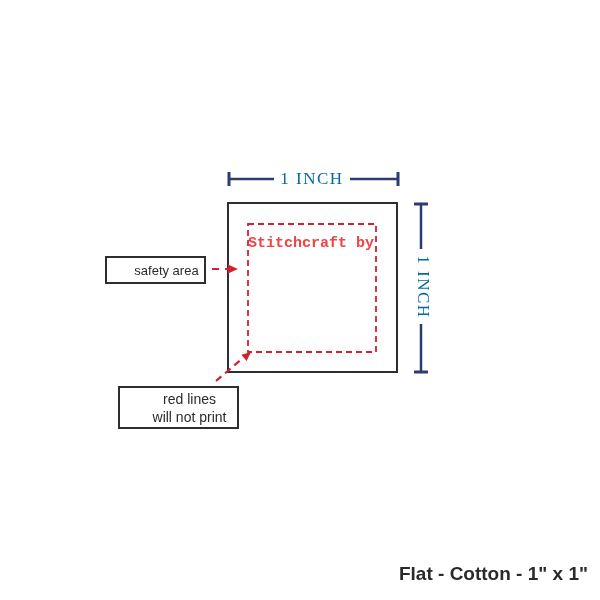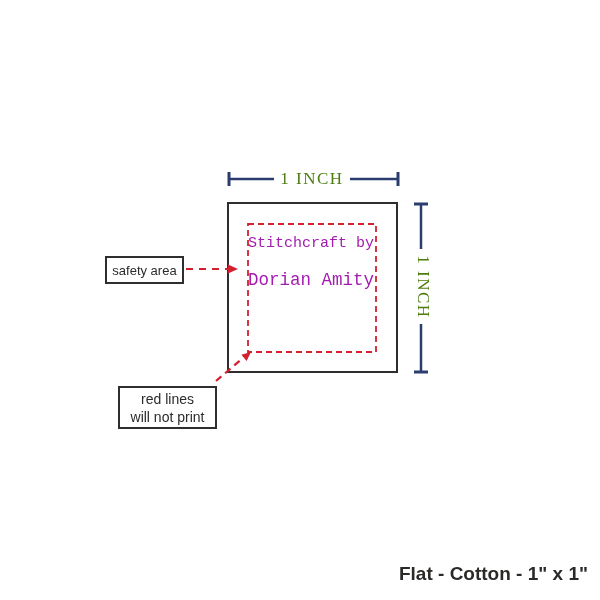--- a/index.html
+++ b/index.html
@@ -8,37 +8,37 @@
 
   
   .product-square{position:absolute;left:227px;top:202px;width:167px;height:167px;
     border:2px solid #2e2e2e;background:transparent;}
 
   
   .overlay{position:absolute;left:0;top:0;width:600px;height:600px;z-index:2;}
 
   
   .design-line{position:absolute;font-family:"Liberation Mono","DejaVu Sans Mono",monospace;
-    font-weight:normal;color:#a21caf;z-index:3;white-space:nowrap;}
+    font-weight:bold;color:#ef4444;z-index:3;white-space:nowrap;}
   .design-line1{left:248px;top:235px;font-size:15px;}
   .design-line2{left:248px;top:270px;font-size:17.5px;}
   .design-line3{left:249px;top:315px;font-size:12px;}
 
   
   .dim-label{position:absolute;background:#ffffff;z-index:4;display:flex;
-    align-items:center;justify-content:center;color:#4d7c0f;
+    align-items:center;justify-content:center;color:#0369a1;
     font-family:"Liberation Serif","DejaVu Serif",serif;font-size:17px;letter-spacing:1.5px;}
   .dim-top{left:274px;top:160px;width:76px;height:38px;}
   .dim-right{left:403px;top:249px;width:40px;height:75px;}
   .dim-right .rot{transform:rotate(90deg);white-space:nowrap;}
 
   
   .callout{position:absolute;background:#ffffff;border:2px solid #2e2e2e;z-index:4;
     display:flex;flex-direction:column;align-items:center;justify-content:center;
-    color:#2b2b2b;text-align:center;}
+    color:#2b2b2b;text-align:center;padding-left:22px;}
   .callout-safety{left:105px;top:256px;width:75px;height:24px;font-size:13px;}
   .callout-redlines{left:118px;top:386px;width:95px;height:39px;font-size:14px;line-height:18px;}
 
   
   .footer-spec{position:absolute;right:12px;top:563px;z-index:4;
     font-size:19px;font-weight:bold;color:#2b2a28;white-space:nowrap;}
 </style>
 </head>
 <body>
 
@@ -67,21 +67,20 @@
       <polygon points="238,269 228,264.5 228,273.5" fill="#d2202f"></polygon>
     </g>
 
     <g>
       <line x1="216" y1="381" x2="243" y2="358" stroke="#d2202f" stroke-width="2.2" stroke-dasharray="7 5"></line>
       <polygon points="251,352 246.6,360.9 241.4,354.7" fill="#d2202f"></polygon>
     </g>
   </svg>
 
   <div class="design-line design-line1">Stitchcraft by</div>
-  <div class="design-line design-line2">Dorian Amity</div>
 
   <div class="dim-label dim-top">
     <span>1 INCH</span>
   </div>
   <div class="dim-label dim-right">
     <span class="rot">1 INCH</span>
   </div>
 
   <div class="callout callout-safety">
     <span>safety area</span>

